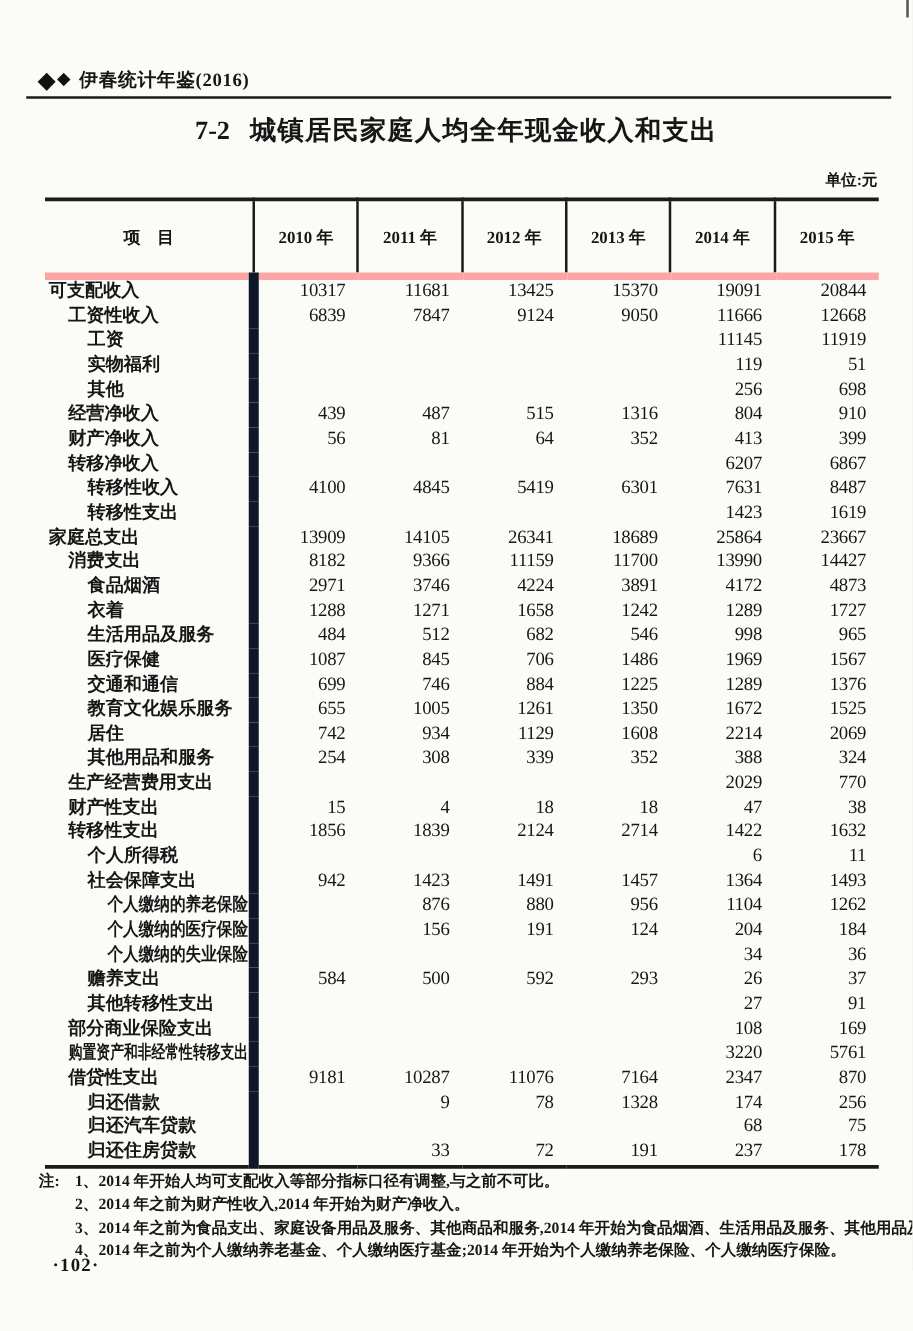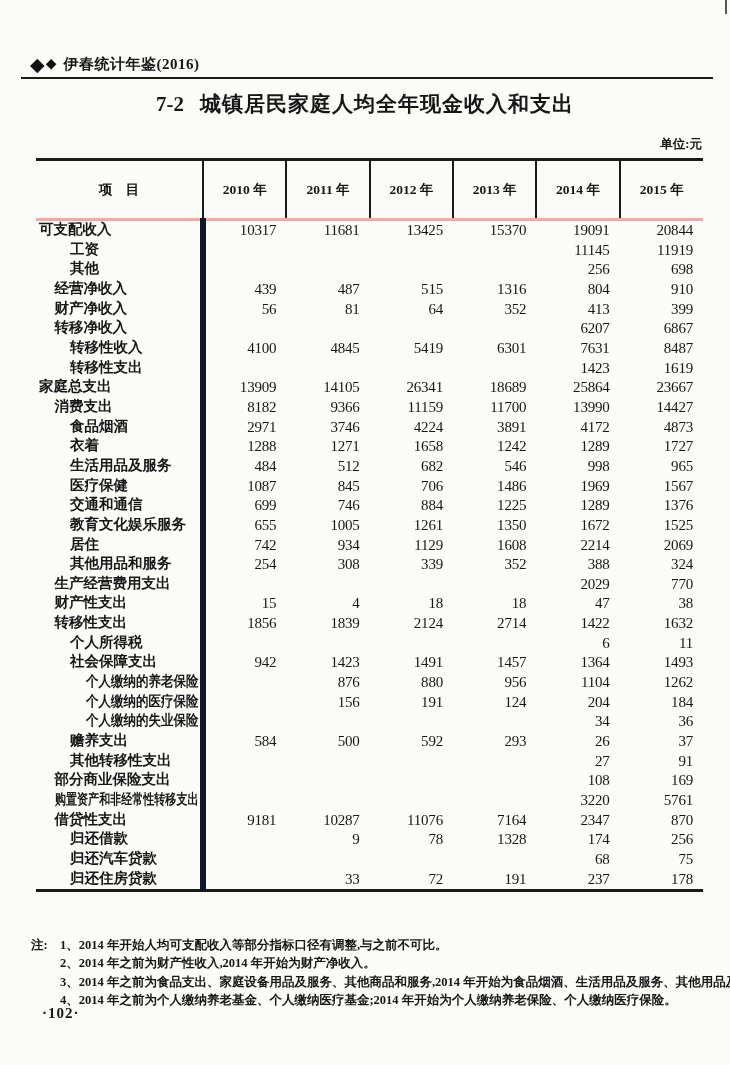--- a/index.html
+++ b/index.html
@@ -28,26 +28,26 @@
   
   table.data-table{
     position:absolute;left:36px;top:158px;width:667px;
     border-collapse:collapse;table-layout:fixed;
     border-top:3px solid #1b1b1b;border-bottom:3px solid #1b1b1b;
   }
   col.c-label{width:167px;}
   col.c-year{width:83.3px;}
   thead th{
     height:57px;font-size:13.5px;font-weight:600;text-align:center;vertical-align:middle;
-    border-bottom:3px solid #fca5a5;padding:0;
+    border-bottom:6px solid #fca5a5;padding:0;
   }
   thead th + th{border-left:2px solid #1b1b1b;margin-left:36px;}
   tbody td{height:19.66px;line-height:19.66px;padding:0;font-size:15px;vertical-align:middle;}
   tbody td.lbl{font-size:14.5px;font-weight:600;white-space:nowrap;overflow:hidden;
-    border-right:6px solid #0f172a;font-family:Liberation Mono, monospace;}
+    border-right:8px solid #0f172a;font-family:Liberation Sans, sans-serif;}
   tbody td.val{text-align:right;padding-right:10px;letter-spacing:-0.2px;}
   
   .notes{position:absolute;left:31px;top:936px;width:690px;font-size:12.5px;line-height:18.4px;font-weight:600;}
   .notes .note-label{position:absolute;left:0;top:0;}
   .notes .note-items{padding-left:29px;}
   .note-item{white-space:nowrap;}
   
   .page-number{position:absolute;left:42px;top:1005px;font-size:15px;font-weight:600;letter-spacing:1px;}
 </style>
 </head>
@@ -95,27 +95,45 @@
         <tr>
           <td class="lbl" style="padding-left: 3px;"><span>可支配收入</span></td>
           <td class="val">10317</td>
           <td class="val">11681</td>
           <td class="val">13425</td>
           <td class="val">15370</td>
           <td class="val">19091</td>
           <td class="val">20844</td>
         </tr>
         <tr>
+          <td class="lbl" style="padding-left: 18.5px;"><span>工资性收入</span></td>
+          <td class="val">6839</td>
+          <td class="val">7847</td>
+          <td class="val">9124</td>
+          <td class="val">9050</td>
+          <td class="val">11666</td>
+          <td class="val">12668</td>
+        </tr>
+        <tr>
           <td class="lbl" style="padding-left: 34px;"><span>工资</span></td>
           <td class="val"></td>
           <td class="val"></td>
           <td class="val"></td>
           <td class="val"></td>
           <td class="val">11145</td>
           <td class="val">11919</td>
+        </tr>
+        <tr>
+          <td class="lbl" style="padding-left: 34px;"><span>实物福利</span></td>
+          <td class="val"></td>
+          <td class="val"></td>
+          <td class="val"></td>
+          <td class="val"></td>
+          <td class="val">119</td>
+          <td class="val">51</td>
         </tr>
         <tr>
           <td class="lbl" style="padding-left: 34px;"><span>其他</span></td>
           <td class="val"></td>
           <td class="val"></td>
           <td class="val"></td>
           <td class="val"></td>
           <td class="val">256</td>
           <td class="val">698</td>
         </tr>

